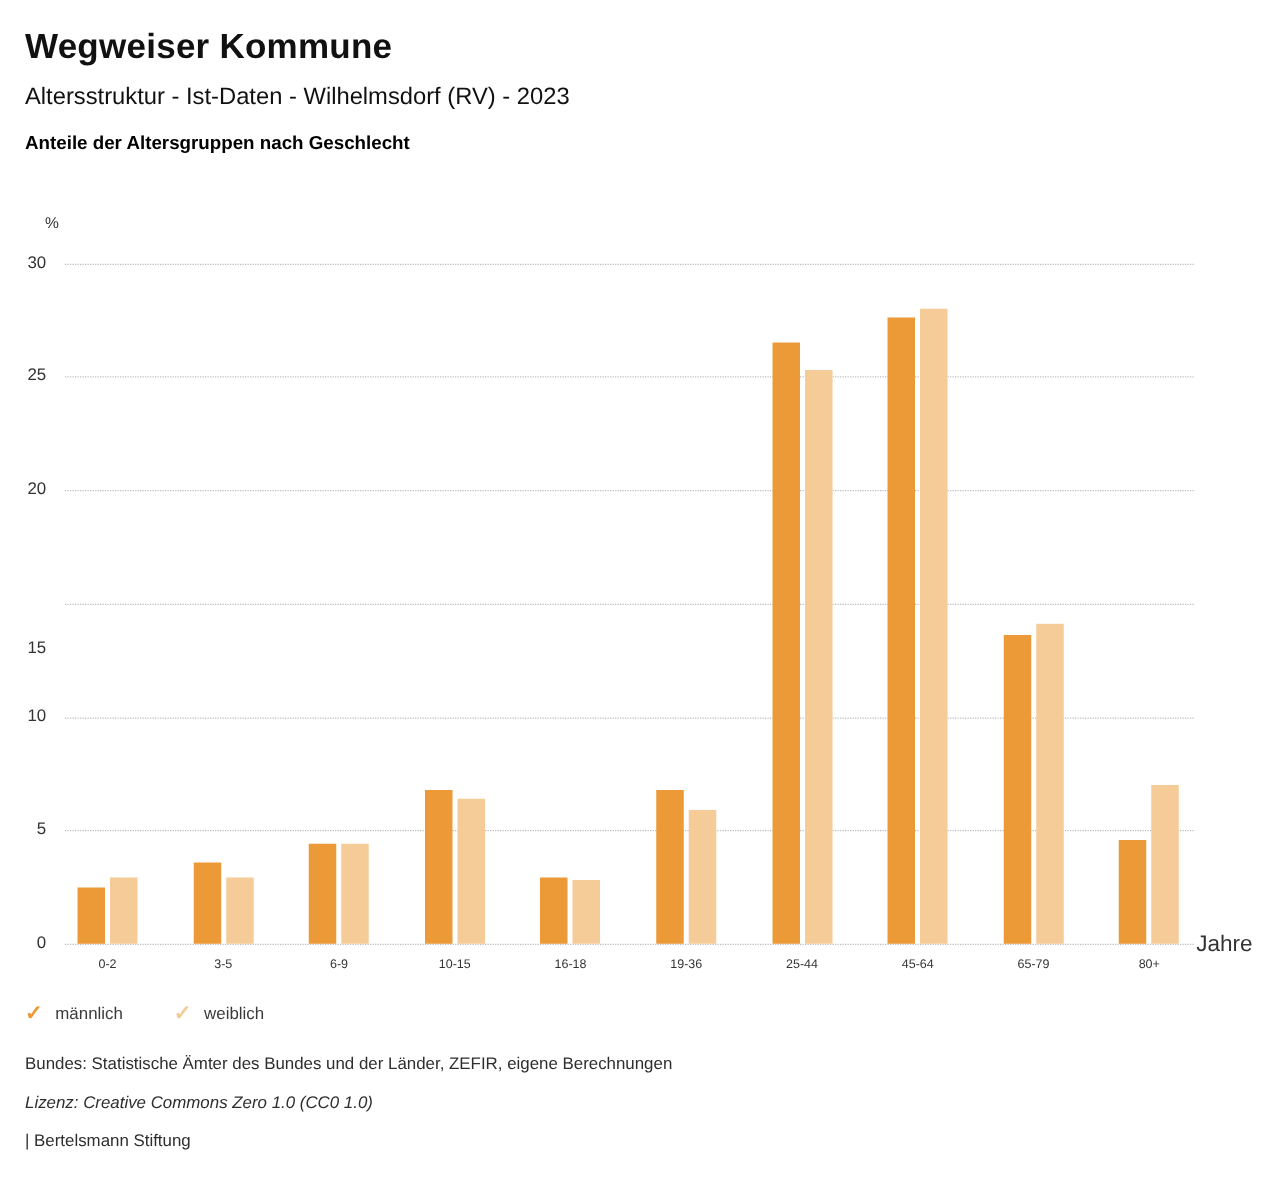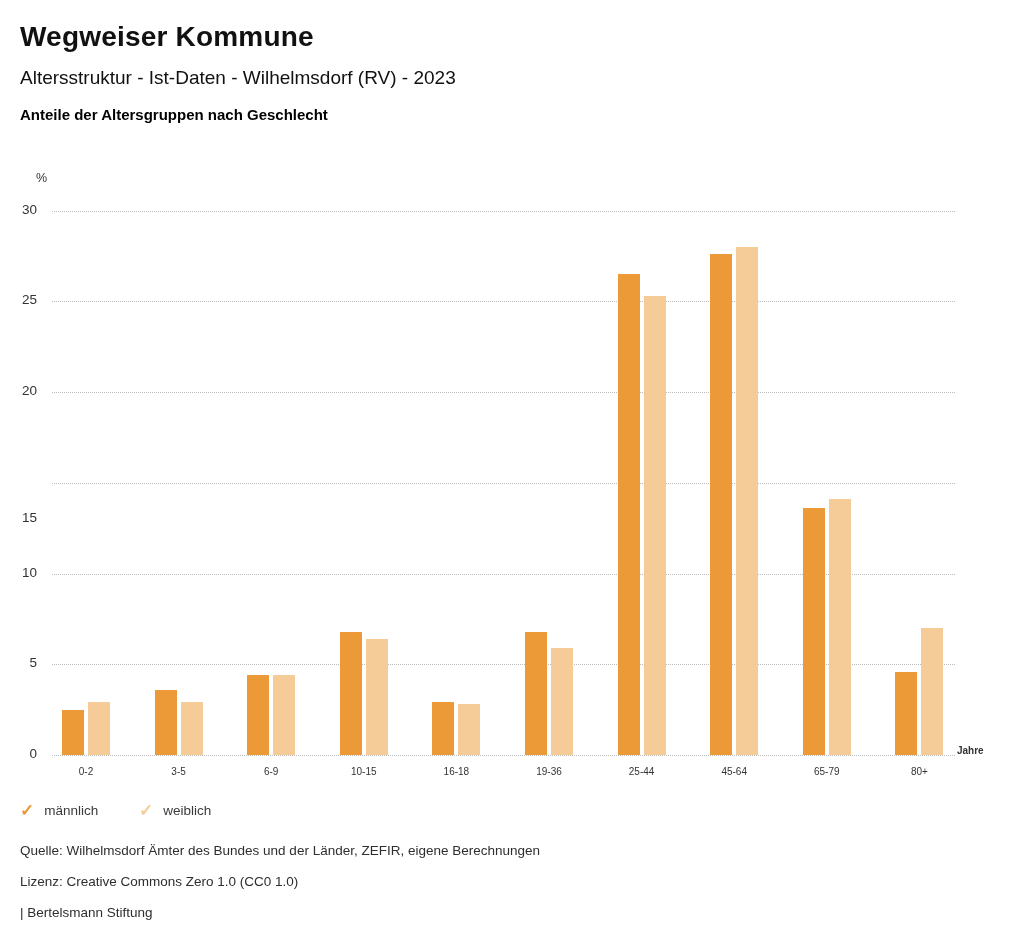--- a/index.html
+++ b/index.html
@@ -46,42 +46,42 @@
     text-align: right;
     font-size: 13.5px; color: #333;
   }
   .bar { position: absolute; }
   .xtick {
     width: 90px; text-align: center;
     font-size: 10px; color: #333;
   }
   .xaxis-title {
     left: 957px; top: 745px;
-    font-size: 10px; color: #333; font-weight: bold;
+    font-size: 18px; color: #333;
   }
 
   
   .legend-item {
     top: 802px;
     display: flex; align-items: center; gap: 10px;
     cursor: pointer;
   }
   .legend-item .check {
     font-size: 17px; font-weight: 700; line-height: 1;
   }
   .legend-item .lbl {
     font-size: 13.5px; color: #3a3a3a;
   }
   #legend-m { left: 20px; }
   #legend-w { left: 139px; }
 
   
   .footer-line { left: 20px; font-size: 13.5px; color: #2e2e2e; }
   #footer-source { top: 843px; }
-  #footer-license { top: 874px; }
+  #footer-license { top: 874px; font-style: italic; }
   #footer-attrib { top: 905px; }
 </style>
 </head>
 <body>
 
 <h1 class="abs title">Wegweiser Kommune</h1>
 <h2 class="abs subtitle">Altersstruktur - Ist-Daten - Wilhelmsdorf (RV) - 2023</h2>
 <h3 class="abs subheading">Anteile der Altersgruppen nach Geschlecht</h3>
 
 <div id="chart-layer" class="abs">
@@ -136,15 +136,15 @@
 
 <div id="legend-m" class="abs legend-item">
   <span class="check" style="color: rgb(236, 153, 56);">✓</span>
   <span class="lbl">männlich</span>
 </div>
 <div id="legend-w" class="abs legend-item">
   <span class="check" style="color: rgb(245, 203, 152);">✓</span>
   <span class="lbl">weiblich</span>
 </div>
 
-<div id="footer-source" class="abs footer-line">Quelle: Wilhelmsdorf Ämter des Bundes und der Länder, ZEFIR, eigene Berechnungen</div>
+<div id="footer-source" class="abs footer-line">Bundes: Statistische Ämter des Bundes und der Länder, ZEFIR, eigene Berechnungen</div>
 <div id="footer-license" class="abs footer-line">Lizenz: Creative Commons Zero 1.0 (CC0 1.0)</div>
 <div id="footer-attrib" class="abs footer-line">| Bertelsmann Stiftung</div>
 
 </body></html>

